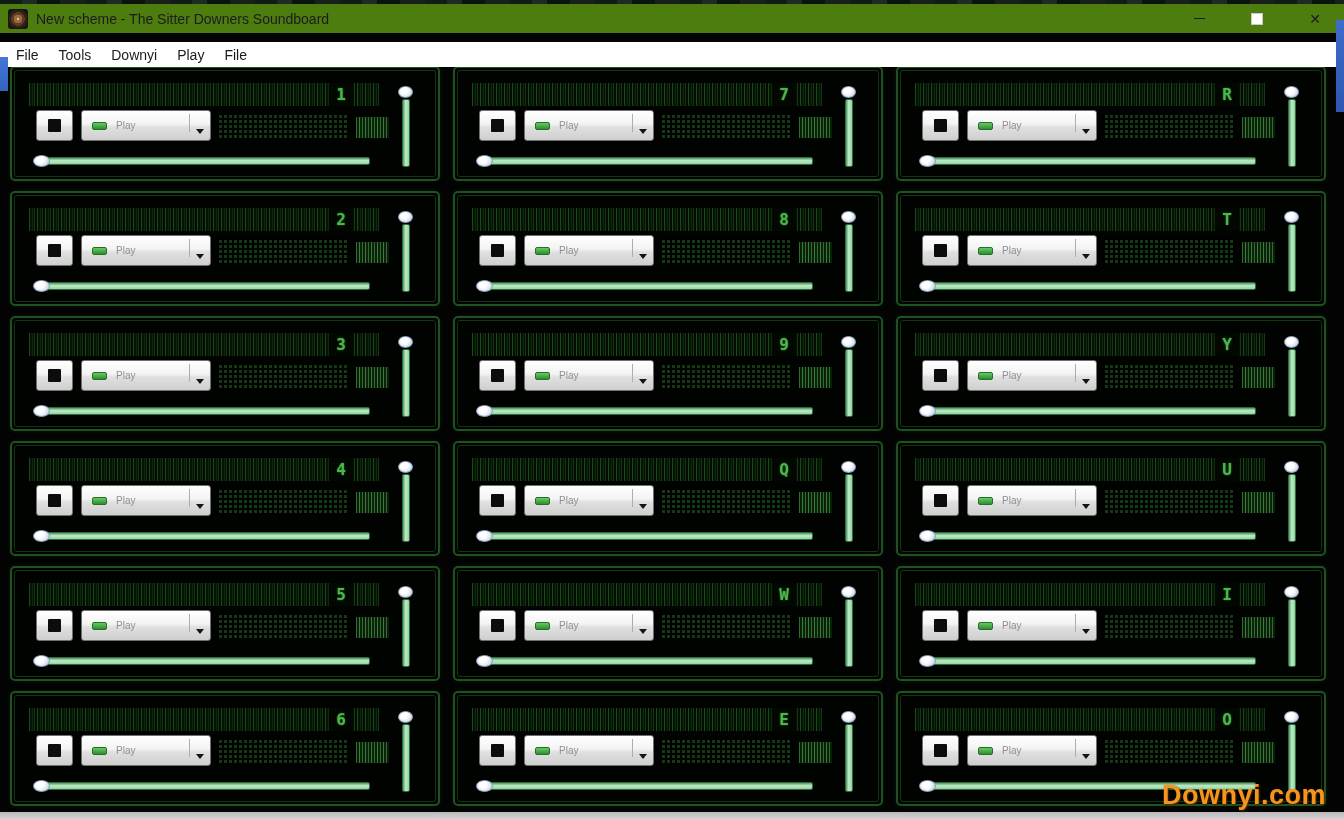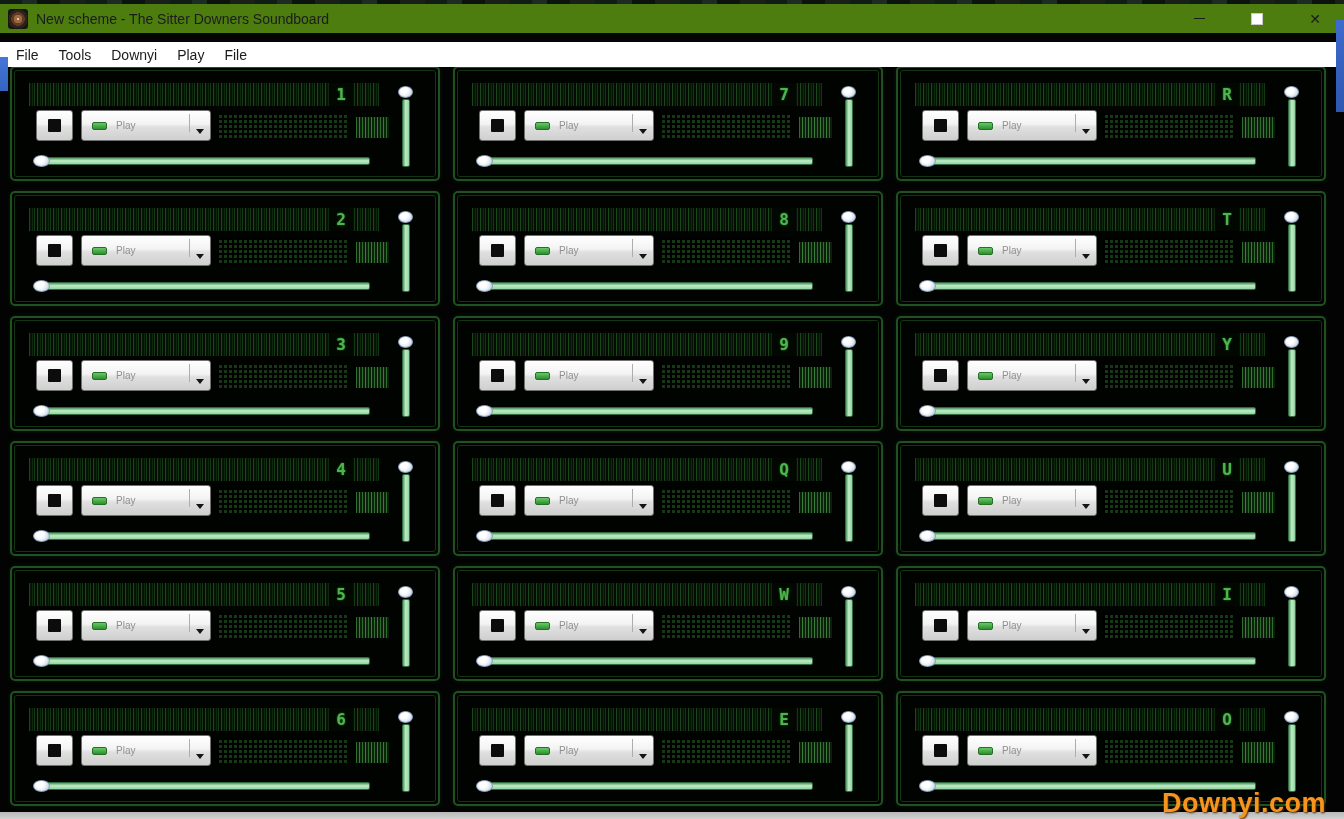--- a/index.html
+++ b/index.html
@@ -82,21 +82,21 @@
   .v-track{position:absolute;top:13px;left:6px;width:8px;height:68px;border-radius:2px;
     background:linear-gradient(90deg,#4f9a5f,#c0ebc8 45%,#8fd49e);border:1px solid #2f6b3f;box-sizing:border-box;}
 
   .h-slider{position:absolute;left:21px;top:86px;width:337px;height:14px;cursor:pointer;}
   .h-thumb{position:absolute;left:0;top:1px;width:17px;height:12px;border-radius:50%;z-index:2;
     background:radial-gradient(circle at 40% 32%,#ffffff 0 30%,#e2eaf4 60%,#aabfd6);
     border:1px solid #8da0ba;box-sizing:border-box;}
   .h-track{position:absolute;left:10px;right:0;top:3px;height:8px;border-radius:2px;
     background:linear-gradient(180deg,#4f9a5f,#c0ebc8 45%,#8fd49e);border:1px solid #2f6b3f;box-sizing:border-box;}
 
-  .watermark{position:absolute;right:18px;bottom:0;z-index:50;
+  .watermark{position:absolute;right:18px;bottom:8px;z-index:50;
     font-size:27px;font-weight:bold;color:#f7941d;letter-spacing:.5px;
     text-shadow:1px 1px 2px #4a2a00;}
 </style>
 </head>
 <body>
 
 <div class="desktop-top"></div>
 
 <div class="titlebar">
   <span class="app-icon"></span>

